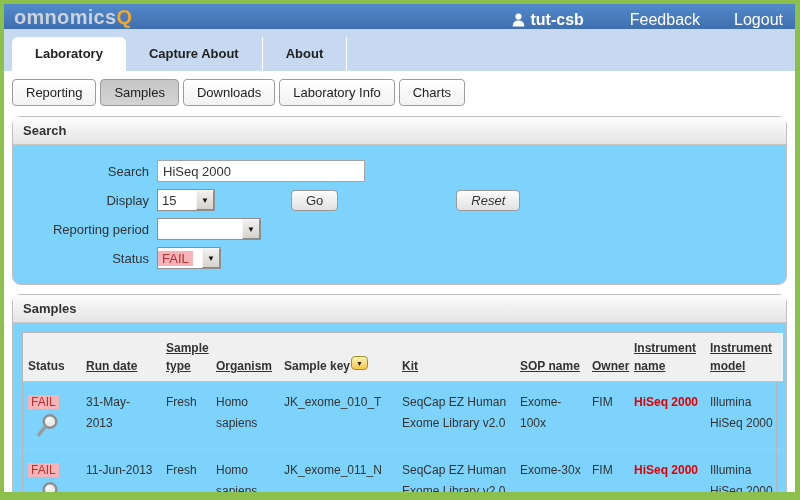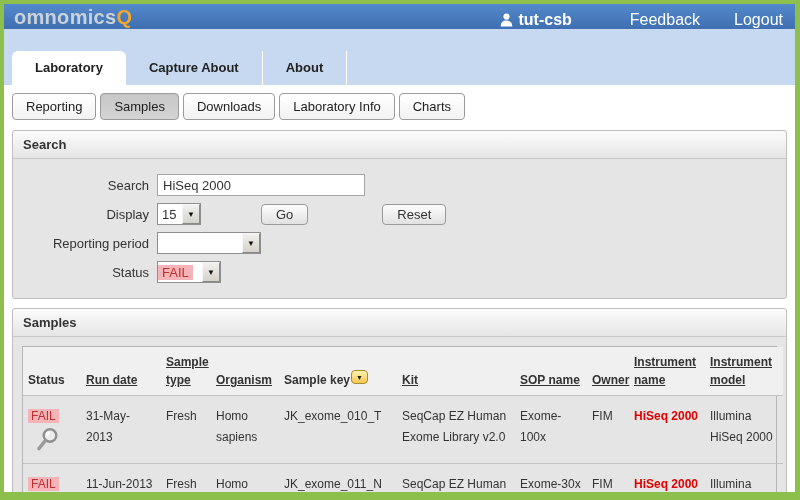--- a/index.html
+++ b/index.html
@@ -22,42 +22,42 @@
   }
   .logo { font-size: 20px; font-weight: bold; color: #ccd2d9; letter-spacing: .3px; }
   .logo .q { color: #f2a72e; }
   .topbar-right { display: flex; align-items: center; color: #fff; font-size: 16px; }
   .user { display: flex; align-items: center; font-weight: bold; margin-right: 46px; }
   .user svg { margin-right: 5px; }
   .toplink { color: #fff; cursor: pointer; text-decoration: none; margin-left: 34px; }
 
   
   .tabbar {
-    height: 56px; background: #c6d9f0;
+    height: 42px; background: #c6d9f0;
     display: flex; align-items: flex-end; padding-left: 8px;
   }
   .tab {
     height: 34px; line-height: 34px; padding: 0 23px;
     font-size: 13px; font-weight: bold; color: #222; cursor: pointer;
     border-right: 1px solid #fff;
   }
   .tab.active { background: #fff; border-radius: 6px 6px 0 0; border-right: none; }
 
   
   .content { padding: 6px 8px 0 8px; background: #fff; }
 
   .subtabs { display: flex; gap: 4px; margin: 2px 0 10px 0; }
   .subtab {
     border: 1px solid #9b9b9b; border-radius: 4px;
     background: linear-gradient(#ffffff, #f2f2f2);
     padding: 5px 13px; font-size: 13px; color: #222; cursor: pointer;
   }
   .subtab.active { background: linear-gradient(#c6c6c6, #d4d4d4); }
 
-  .panel { border: 1px solid #bfbfbf; border-radius: 3px; margin-bottom: 9px; background: #e5e5e5; }
+  .panel { border: 1px solid #bfbfbf; border-radius: 9px; margin-bottom: 9px; background: #7dd3fc; }
   .panel-header {
     background: linear-gradient(#fcfcfc, #e5e5e5);
     border-bottom: 1px solid #c8c8c8; border-radius: 3px 3px 0 0;
     padding: 6px 10px; font-size: 13px; font-weight: bold; color: #333;
   }
   .panel-body { padding: 8px; }
 
   
   .form-row { display: flex; align-items: center; margin: 7px 0; font-size: 13px; color: #333; }
   .form-label { width: 128px; text-align: right; margin-right: 8px; flex: none; }
@@ -70,32 +70,32 @@
     border: 1px solid #8f8f8f; background: #fff; cursor: pointer;
   }
   .select .val { padding: 0 4px; font-size: 13px; min-width: 10px; }
   .arrow-btn {
     width: 18px; height: 20px; flex: none; margin-left: auto;
     background: linear-gradient(#f2f1ef, #d6d2cb);
     border: 1px solid; border-color: #f6f6f6 #8a8a8a #8a8a8a #f6f6f6;
     display: flex; align-items: center; justify-content: center;
     font-size: 8px; color: #111;
   }
-  .sel-display { width: 44px; }
+  .sel-display { width: 58px; }
   .sel-period  { width: 104px; }
   .sel-status  { width: 64px; }
   .fail-chip { background: #f6b4b8; color: #bb3030; padding: 0 3px; font-size: 12px; }
   .btn {
     border: 1px solid #9a9a9a; border-radius: 4px;
     background: linear-gradient(#fdfdfd, #e1e1e1);
     font: 13px "Liberation Sans", sans-serif; color: #333;
     padding: 2px 14px; cursor: pointer;
   }
-  .btn-go { margin-left: 60px; }
-  .btn-reset { margin-left: 74px; }
+  .btn-go { margin-left: 76px; }
+  .btn-reset { margin-left: 118px; font-style: italic; }
 
   
   .tablebox { border: 1px solid #b5b5b5; margin: 1px; }
   table { border-collapse: collapse; width: 100%; table-layout: fixed; font-size: 12px; color: #333; }
   thead tr { background: #f0f0f0; }
   th {
     text-align: left; font-weight: bold; vertical-align: bottom;
     padding: 6px 5px; line-height: 1.5;
   }
   th.sortable { text-decoration: underline; cursor: pointer; }
@@ -117,21 +117,21 @@
 <div class="topbar">
   <div class="logo"><span>omnomics</span><span class="q">Q</span></div>
   <div class="topbar-right">
     <span class="user">
       <svg width="13" height="14" viewBox="0 0 13 14">
           <circle cx="6.5" cy="3.6" r="3.1" fill="#fff"></circle>
           <path d="M0.7 13.5 Q0.7 7.6 6.5 7.6 Q12.3 7.6 12.3 13.5 Z" fill="#fff"></path>
         </svg>
       <span>tut-csb</span>
     </span>
-    <a class="toplink" style="margin-left:12px">Feedback</a>
+    <a class="toplink" style="margin-left:0">Feedback</a>
     <a class="toplink">Logout</a>
   </div>
 </div>
 
 <div class="tabbar">
   <div class="tab active">Laboratory</div>
   <div class="tab">Capture About</div>
   <div class="tab">About</div>
 </div>
 

